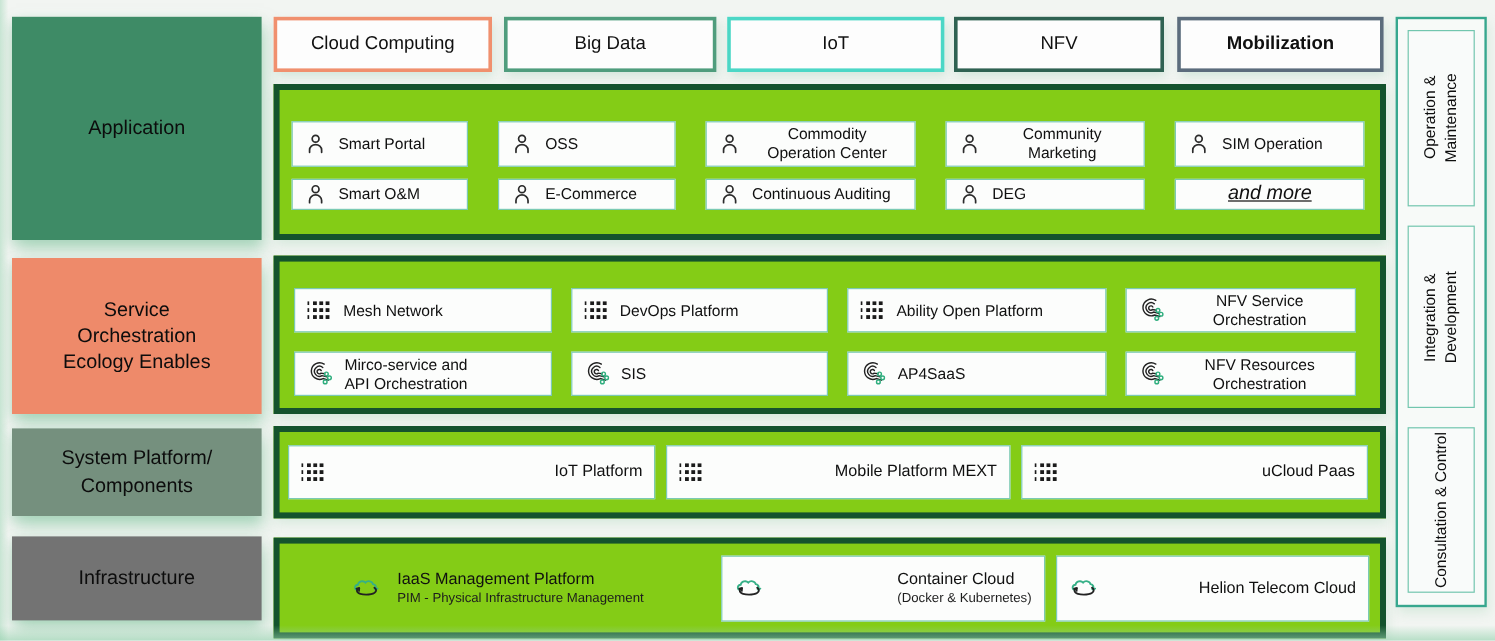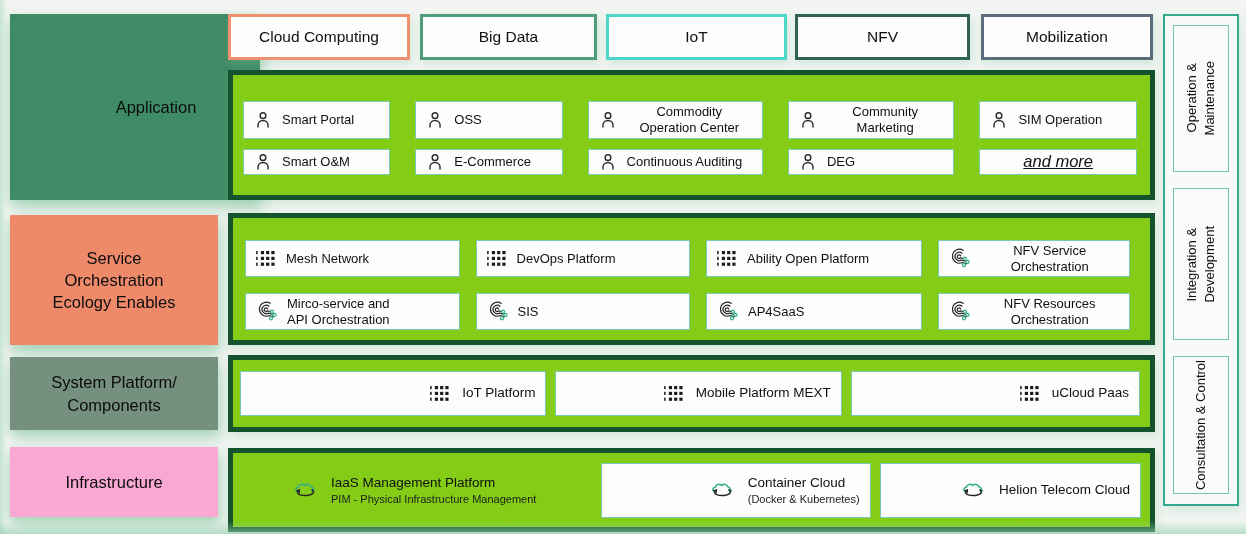--- a/index.html
+++ b/index.html
@@ -7,21 +7,21 @@
          font-family:"Liberation Sans",sans-serif;color:#101010;overflow:hidden;}
   .glow-bottom{position:absolute;left:0;right:0;bottom:0;height:13px;
          background:linear-gradient(to top,rgba(150,210,175,.65),rgba(150,210,175,0));}
   .glow-left{position:absolute;left:0;top:0;bottom:0;width:7px;
          background:linear-gradient(to right,rgba(150,210,175,.45),rgba(150,210,175,0));}
 
   
   .block{position:absolute;left:10px;width:208px;display:flex;align-items:center;justify-content:center;
          text-align:center;font-size:16.5px;line-height:1.35;white-space:pre-line;color:#0c0c0c;
          box-shadow:3px 8px 13px rgba(134,198,162,.55), -2px 4px 9px rgba(134,198,162,.35);}
-  #layer-0{top:14px;height:186px;padding-left:42px;}
+  #layer-0{top:14px;height:186px;}
   #layer-1{top:215px;height:130px;}
   #layer-2{top:357px;height:73px;}
   #layer-3{top:447px;height:70px;}
 
   
   .cat{position:absolute;top:14px;height:46px;background:#fdfdfd;box-sizing:border-box;
        border:3px solid #999;display:flex;align-items:center;justify-content:center;
        font-size:15.5px;box-shadow:2px 4px 8px rgba(140,200,165,.3);}
   #cat-0{left:228px;width:182px;}
   #cat-1{left:420px;width:177px;}
@@ -43,21 +43,21 @@
   #grid-service{inset:22px 20px 17px 12px;grid-template-columns:1.12fr 1.12fr 1.13fr 1fr;
        column-gap:25px;row-gap:14px;gap:16px;}
   #grid-system{inset:11px 10px 11px 7px;grid-template-columns:1.07fr 1fr 1.01fr;column-gap:9px;}
   #grid-infrastructure{inset:10px 9px 9px 9px;grid-template-columns:1.3fr 1fr 0.97fr;column-gap:9px;}
 
   .item{border:1.5px solid #7bcab3;background:#fcfdfc;box-sizing:border-box;
         display:flex;align-items:center;gap:10px;padding:2px 10px;font-size:13px;}
   .item .icon{display:flex;align-items:center;flex:none;}
   .item .lbl{white-space:pre-line;line-height:1.2;}
   .item.two .lbl{flex:1;text-align:center;}
-  .item.center{justify-content:flex-end;gap:12px;}
+  .item.center{justify-content:space-between;gap:12px;}
   .item.center .lbl{font-size:13.5px;}
   .item.emphasis{justify-content:center;font-style:italic;font-size:16.5px;}
   .item.emphasis .lbl{text-decoration:underline;}
   .item.plain{border-color:transparent;background:transparent;padding-left:50px;gap:12px;}
   .tblock{display:flex;flex-direction:column;line-height:1.2;}
   .tblock .lbl{font-size:13.5px;}
   .tblock .sub{font-size:11px;color:#1d1d1d;margin-top:1px;}
 
   
   .sidebar{position:absolute;left:1163px;top:14px;width:76px;height:492px;box-sizing:border-box;
@@ -75,27 +75,27 @@
 <body>
 
 <div class="stage">
 
   <div class="block" id="layer-0" style="background: rgb(62, 139, 102);">Application</div>
   <div class="block" id="layer-1" style="background: rgb(238, 138, 106);">Service
 Orchestration
 Ecology Enables</div>
   <div class="block" id="layer-2" style="background: rgb(117, 144, 126);">System Platform/
 Components</div>
-  <div class="block" id="layer-3" style="background: #f9a8d4;">Infrastructure</div>
+  <div class="block" id="layer-3" style="background: #737373;">Infrastructure</div>
 
   <div class="cat" id="cat-0" style="border-color: rgb(240, 144, 110);">Cloud Computing</div>
   <div class="cat" id="cat-2" style="border-color: rgb(76, 215, 198);">IoT</div>
   <div class="cat" id="cat-1" style="border-color: rgb(79, 157, 125);">Big Data</div>
   <div class="cat" id="cat-3" style="border-color: rgb(47, 98, 82);">NFV</div>
-  <div class="cat" id="cat-4" style="border-color: rgb(91, 108, 124);">Mobilization</div>
+  <div class="cat" id="cat-4" style="border-color: rgb(91, 108, 124); font-weight: bold;">Mobilization</div>
 
   <div class="container" id="cont-application">
     <div class="grid" id="grid-application">
         <div class="item">
           <span class="icon">
             <svg viewBox="0 0 19 19" width="18" height="18" fill="none" stroke="#2b2b2b" stroke-width="1.5">
               <circle cx="9.5" cy="4.9" r="3"></circle>
               <path d="M4.2 16.8 v-2 a5.3 4.8 0 0 1 10.6 0 v2" stroke-linecap="round"></path>
             </svg>
           </span>

